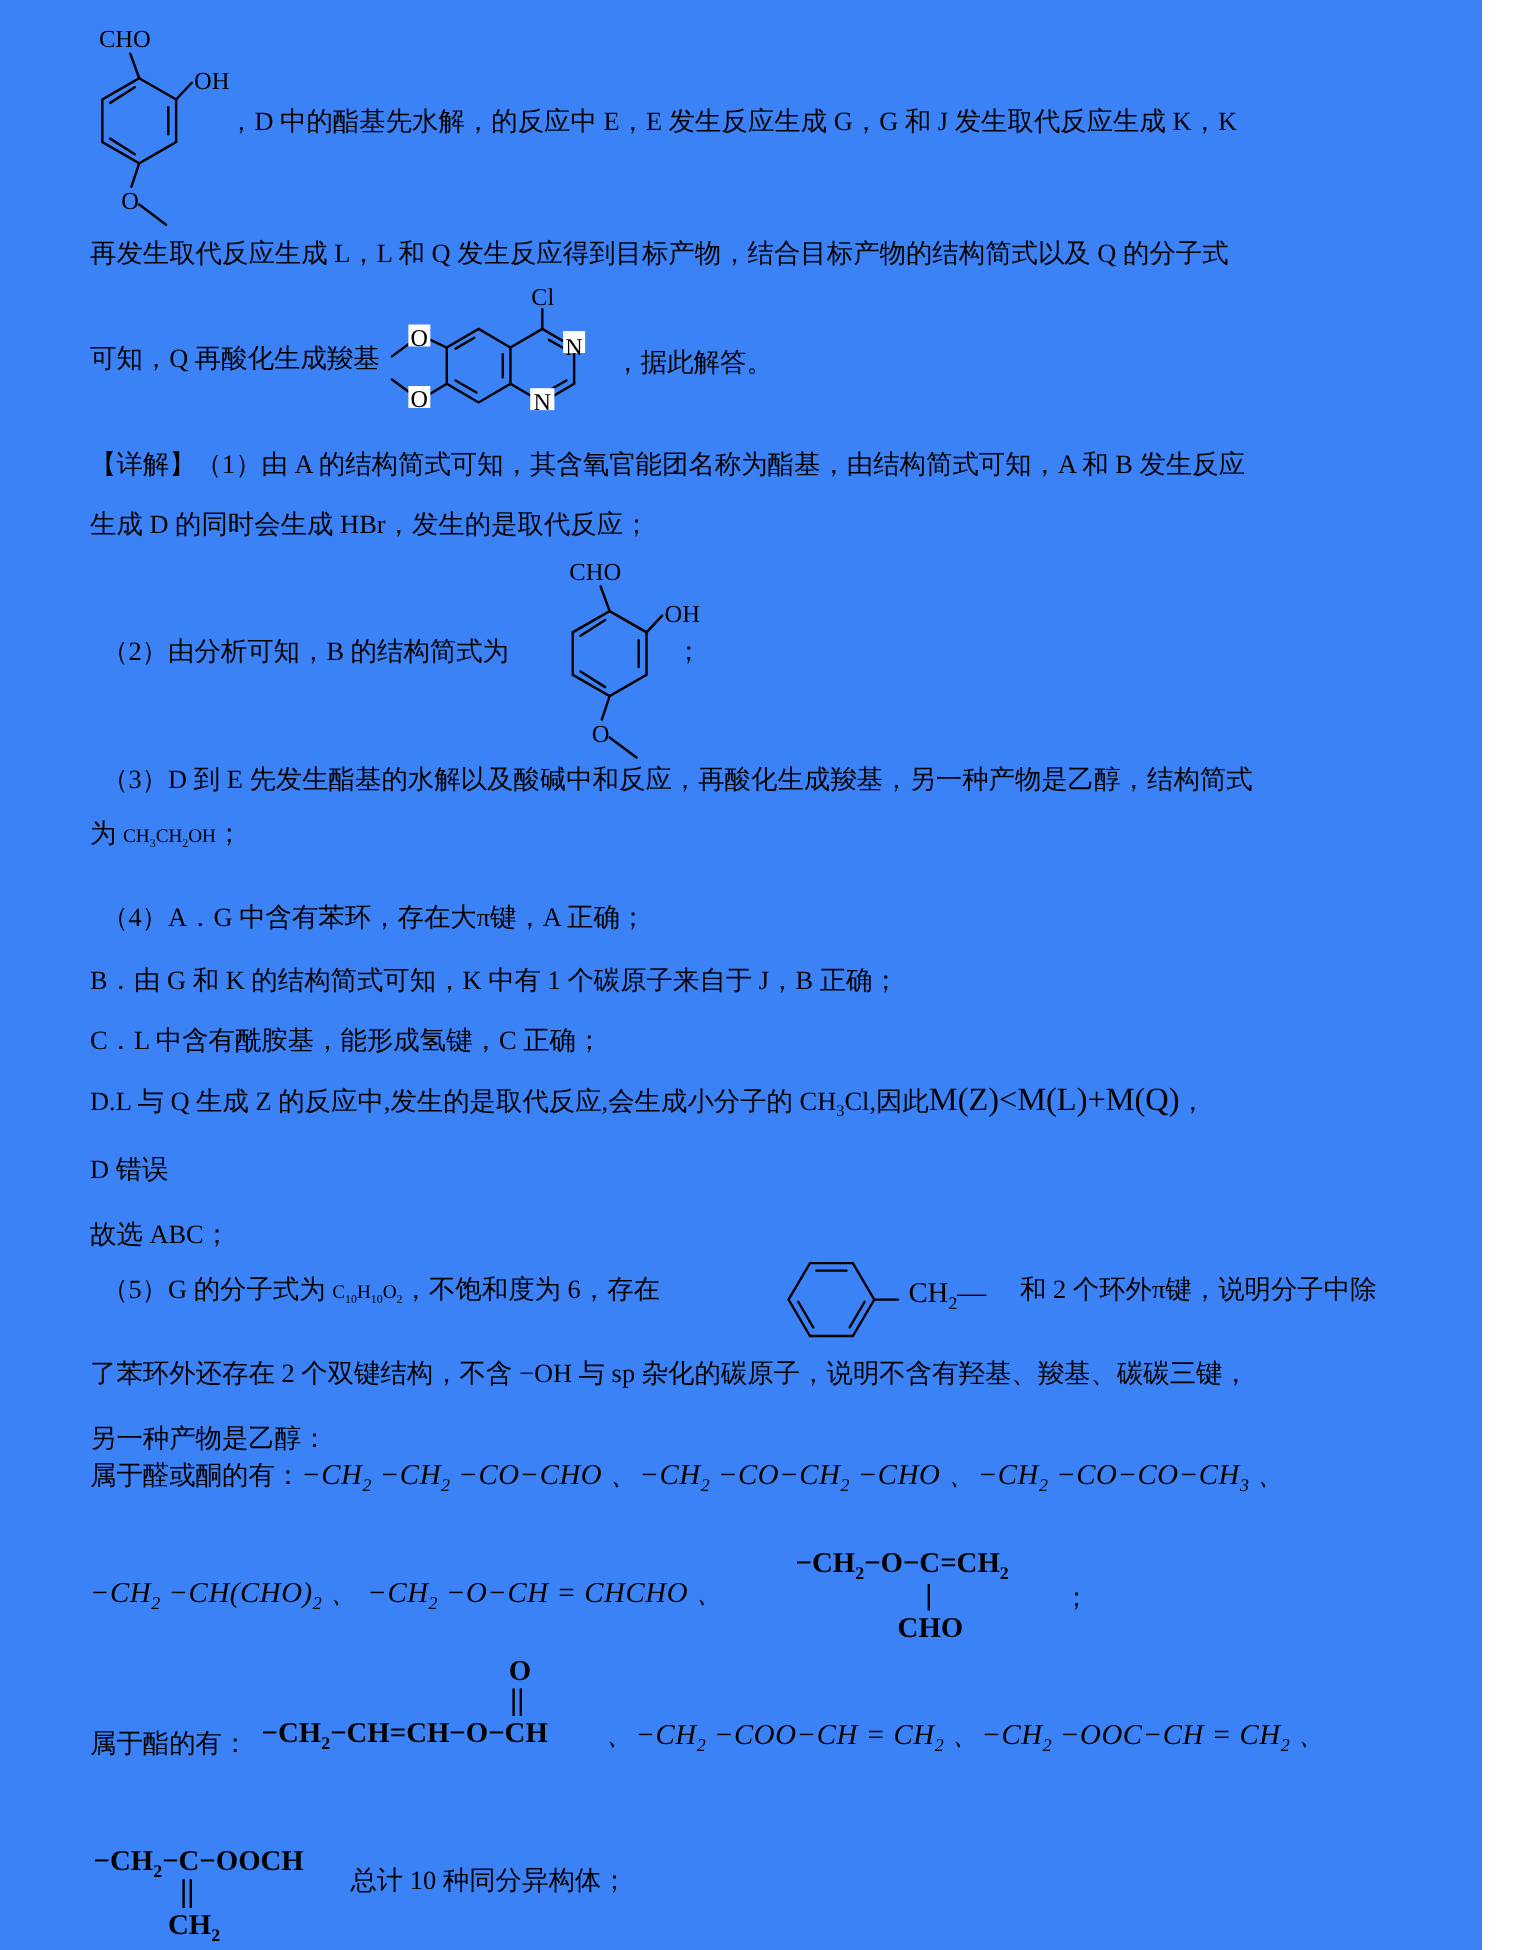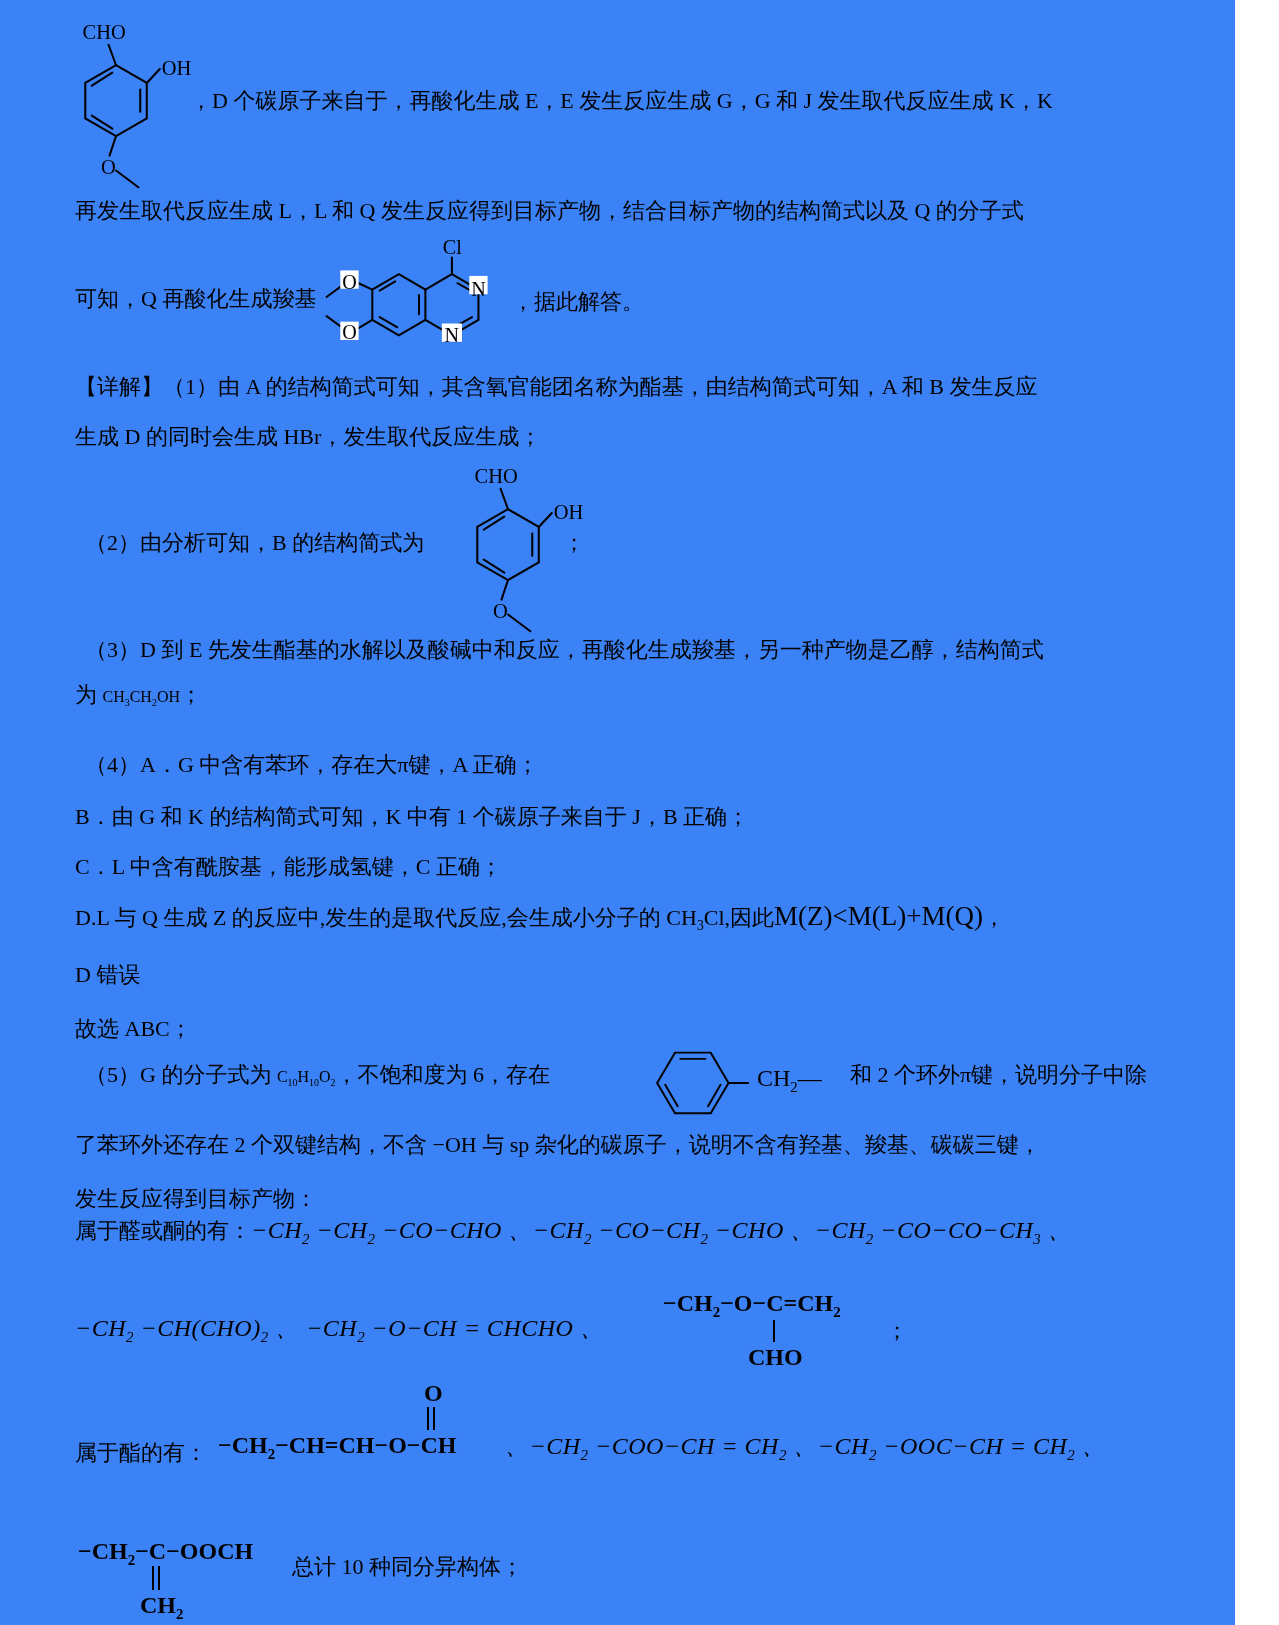--- a/index.html
+++ b/index.html
@@ -34,21 +34,21 @@
       <line x1="60" y1="55" x2="52" y2="33"></line>
       <line x1="93" y1="74" x2="107" y2="59"></line>
       <line x1="60" y1="131" x2="53" y2="152"></line>
       <line x1="60" y1="168" x2="84" y2="186"></line>
     </g>
     <text class="atom" x="24" y="27">CHO</text>
     <text class="atom" x="109" y="65">OH</text>
     <text class="atom" x="44" y="172">O</text>
   </svg>
 
-  <div class="t" style="left:190px;top:86px">，D 个碳原子来自于，再酸化生成 E，E 发生反应生成 G，G 和 J 发生取代反应生成 K，K</div>
+  <div class="t" style="left:190px;top:86px">，D 中的酯基先水解，的反应中 E，E 发生反应生成 G，G 和 J 发生取代反应生成 K，K</div>
   <div class="t" style="left:75px;top:196px">再发生取代反应生成 L，L 和 Q 发生反应得到目标产物，结合目标产物的结构简式以及 Q 的分子式</div>
 
   <div class="t" style="left:75px;top:284px">可知，Q 再酸化生成羧基</div>
 
   <svg style="left:322px;top:230px" width="215" height="133" viewBox="0 0 235 145">
     <g class="bond">
       <polygon points="84,48 113,65 113,98 84,115 55,98 55,65"></polygon>
       <line x1="113" y1="65" x2="142" y2="48"></line>
       <line x1="142" y1="48" x2="171" y2="65"></line>
       <line x1="171" y1="65" x2="171" y2="98"></line>
@@ -72,21 +72,21 @@
     <text class="atom" x="132" y="26">Cl</text>
     <text class="atom" x="163" y="72">N</text>
     <text class="atom" x="134" y="122">N</text>
     <text class="atom" x="22" y="64">O</text>
     <text class="atom" x="22" y="119">O</text>
   </svg>
 
   <div class="t" style="left:512px;top:287px">，据此解答。</div>
 
   <div class="t" style="left:75px;top:372px">【详解】（1）由 A 的结构简式可知，其含氧官能团名称为酯基，由结构简式可知，A 和 B 发生反应</div>
-  <div class="t" style="left:75px;top:422px">生成 D 的同时会生成 HBr，发生取代反应生成；</div>
+  <div class="t" style="left:75px;top:422px">生成 D 的同时会生成 HBr，发生的是取代反应；</div>
 
   <div class="t" style="left:85px;top:528px">（2）由分析可知，B 的结构简式为</div>
 
   <svg style="left:452px;top:458px" width="140" height="177" viewBox="0 0 150 190">
     <g class="bond">
       <polygon points="60,55 93,74 93,112 60,131 27,112 27,74"></polygon>
       <line x1="34" y1="77" x2="56" y2="63"></line>
       <line x1="86" y1="81" x2="86" y2="105"></line>
       <line x1="56" y1="123" x2="34" y2="109"></line>
       <line x1="60" y1="55" x2="52" y2="33"></line>
@@ -126,21 +126,21 @@
       <line x1="17" y1="50" x2="31" y2="74"></line>
       <line x1="79" y1="50" x2="65" y2="74"></line>
       <line x1="88" y1="48" x2="110" y2="48"></line>
     </g>
   </svg>
 
   <div class="t chem-sm" style="left:757px;top:1062px;font-size:24px">CH<sub>2</sub>—</div>
   <div class="t" style="left:850px;top:1060px">和 2 个环外π键，说明分子中除</div>
 
   <div class="t" style="left:75px;top:1130px">了苯环外还存在 2 个双键结构，不含 −OH 与 sp 杂化的碳原子，说明不含有羟基、羧基、碳碳三键，</div>
-  <div class="t" style="left:75px;top:1184px">发生反应得到目标产物：</div>
+  <div class="t" style="left:75px;top:1184px">另一种产物是乙醇：</div>
 
   <div class="t" style="left:75px;top:1214px">
     <span>属于醛或酮的有：</span><span class="math">−CH<sub>2</sub> −CH<sub>2</sub> −CO−CHO 、−CH<sub>2</sub> −CO−CH<sub>2</sub> −CHO 、−CH<sub>2</sub> −CO−CO−CH<sub>3</sub> 、</span>
   </div>
 
   <div class="t math" style="left:75px;top:1312px">−CH<sub>2</sub> −CH(CHO)<sub>2</sub> 、 −CH<sub>2</sub> −O−CH = CHCHO 、</div>
 
   <div class="struct" style="left:663px;top:1290px;width:200px;height:82px">
     <div class="srow" style="left:0;top:0">−CH<sub>2</sub>−O−C=CH<sub>2</sub></div>
     <div class="vbond" style="left:110px;top:30px;height:22px"></div>

